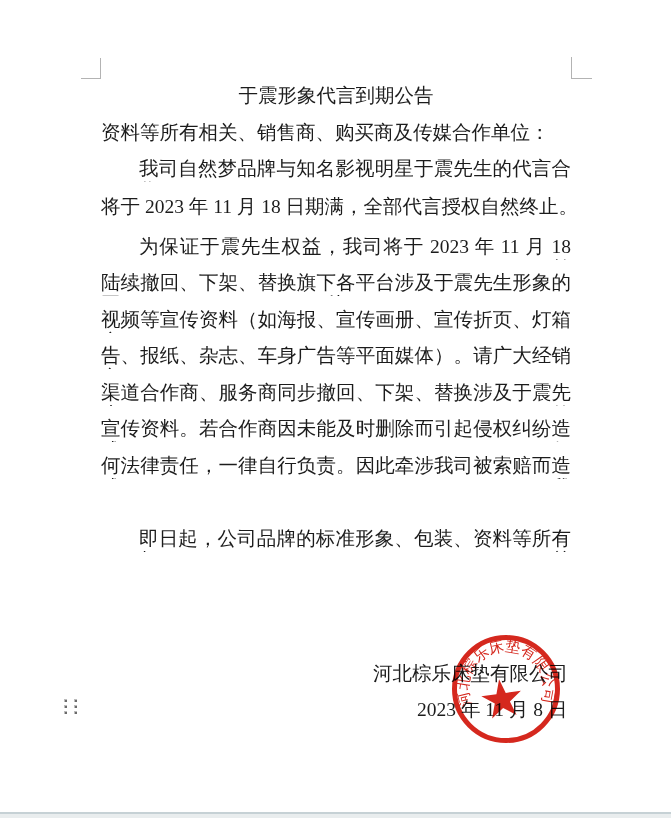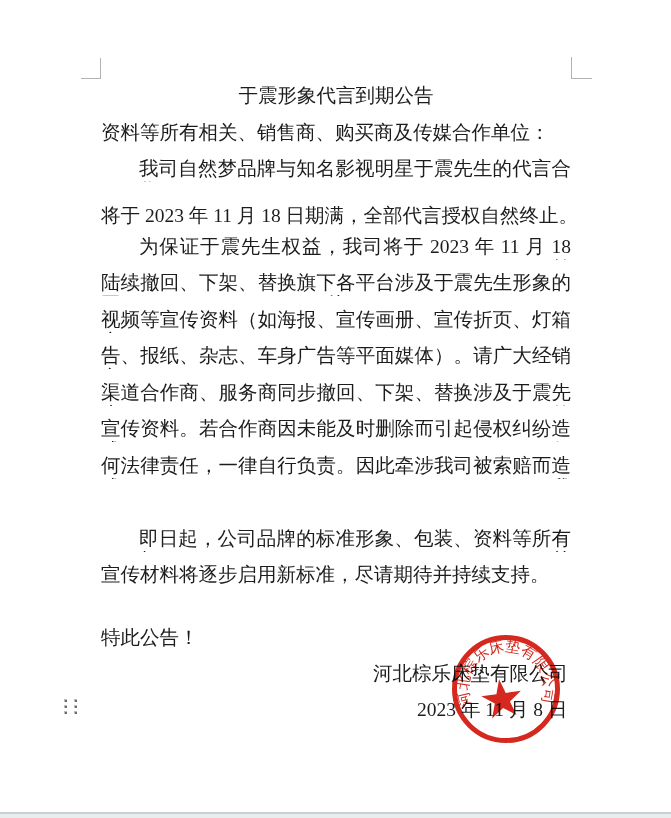--- a/index.html
+++ b/index.html
@@ -41,32 +41,30 @@
 
 <div class="page">
 
   <div class="mark-tl"></div>
   <div class="mark-tr"></div>
 
   <div class="ln title" style="top:85px">于震形象代言到期公告</div>
 
   <div class="ln" style="top:122px">资料等所有相关、销售商、购买商及传媒合作单位：</div>
   <div class="ln just ind" style="top:158px">我司自然梦品牌与知名影视明星于震先生的代言合作</div>
-  <div class="ln" style="top:205px">将于 2023 年 11 月 18 日期满，全部代言授权自然终止。</div>
+  <div class="ln" style="top:196px">将于 2023 年 11 月 18 日期满，全部代言授权自然终止。</div>
   <div class="ln just ind" style="top:236px">为保证于震先生权益，我司将于 2023 年 11 月 18 日前</div>
   <div class="ln just" style="top:272px">陆续撤回、下架、替换旗下各平台涉及于震先生形象的图片、</div>
   <div class="ln just" style="top:309px">视频等宣传资料（如海报、宣传画册、宣传折页、灯箱广</div>
   <div class="ln just" style="top:345px">告、报纸、杂志、车身广告等平面媒体）。请广大经销商、</div>
   <div class="ln just" style="top:382px">渠道合作商、服务商同步撤回、下架、替换涉及于震先生的</div>
   <div class="ln just" style="top:418px">宣传资料。若合作商因未能及时删除而引起侵权纠纷造成任</div>
   <div class="ln just" style="top:455px">何法律责任，一律自行负责。因此牵涉我司被索赔而造成我</div>
   <div class="ln just ind" style="top:528px">即日起，公司品牌的标准形象、包装、资料等所有相关</div>
-  <div class="ln" style="top:564px">宣传材料将逐步启用新标准，尽请期待并持续支持。</div>
 
-  <div class="ln" style="top:627px">特此公告！</div>
 
   <div class="ln" style="top:663px; left:373px; width:200px">河北棕乐床垫有限公司</div>
 
   <div class="ln" style="top:699px; left:417px; width:160px">2023 年 11 月 8 日</div>
 
   <svg class="seal" viewBox="-70 -70 140 140">
     <circle cx="0" cy="0" r="51.5" fill="none" stroke-width="5" stroke="#d5281e"></circle>
     <polygon transform="translate(-4,11) rotate(-8)" points="0,-21 -4.71,-6.49 -19.97,-6.49 -7.63,2.48 -12.34,17 0,8.02 12.34,17 7.63,2.48 19.97,-6.49 4.71,-6.49" fill="#d5281e"></polygon>
     <defs>
       <path id="sealArc" d="M -34.4 16.1 A 38 38 0 1 1 34.4 16.1" fill="none"></path>

